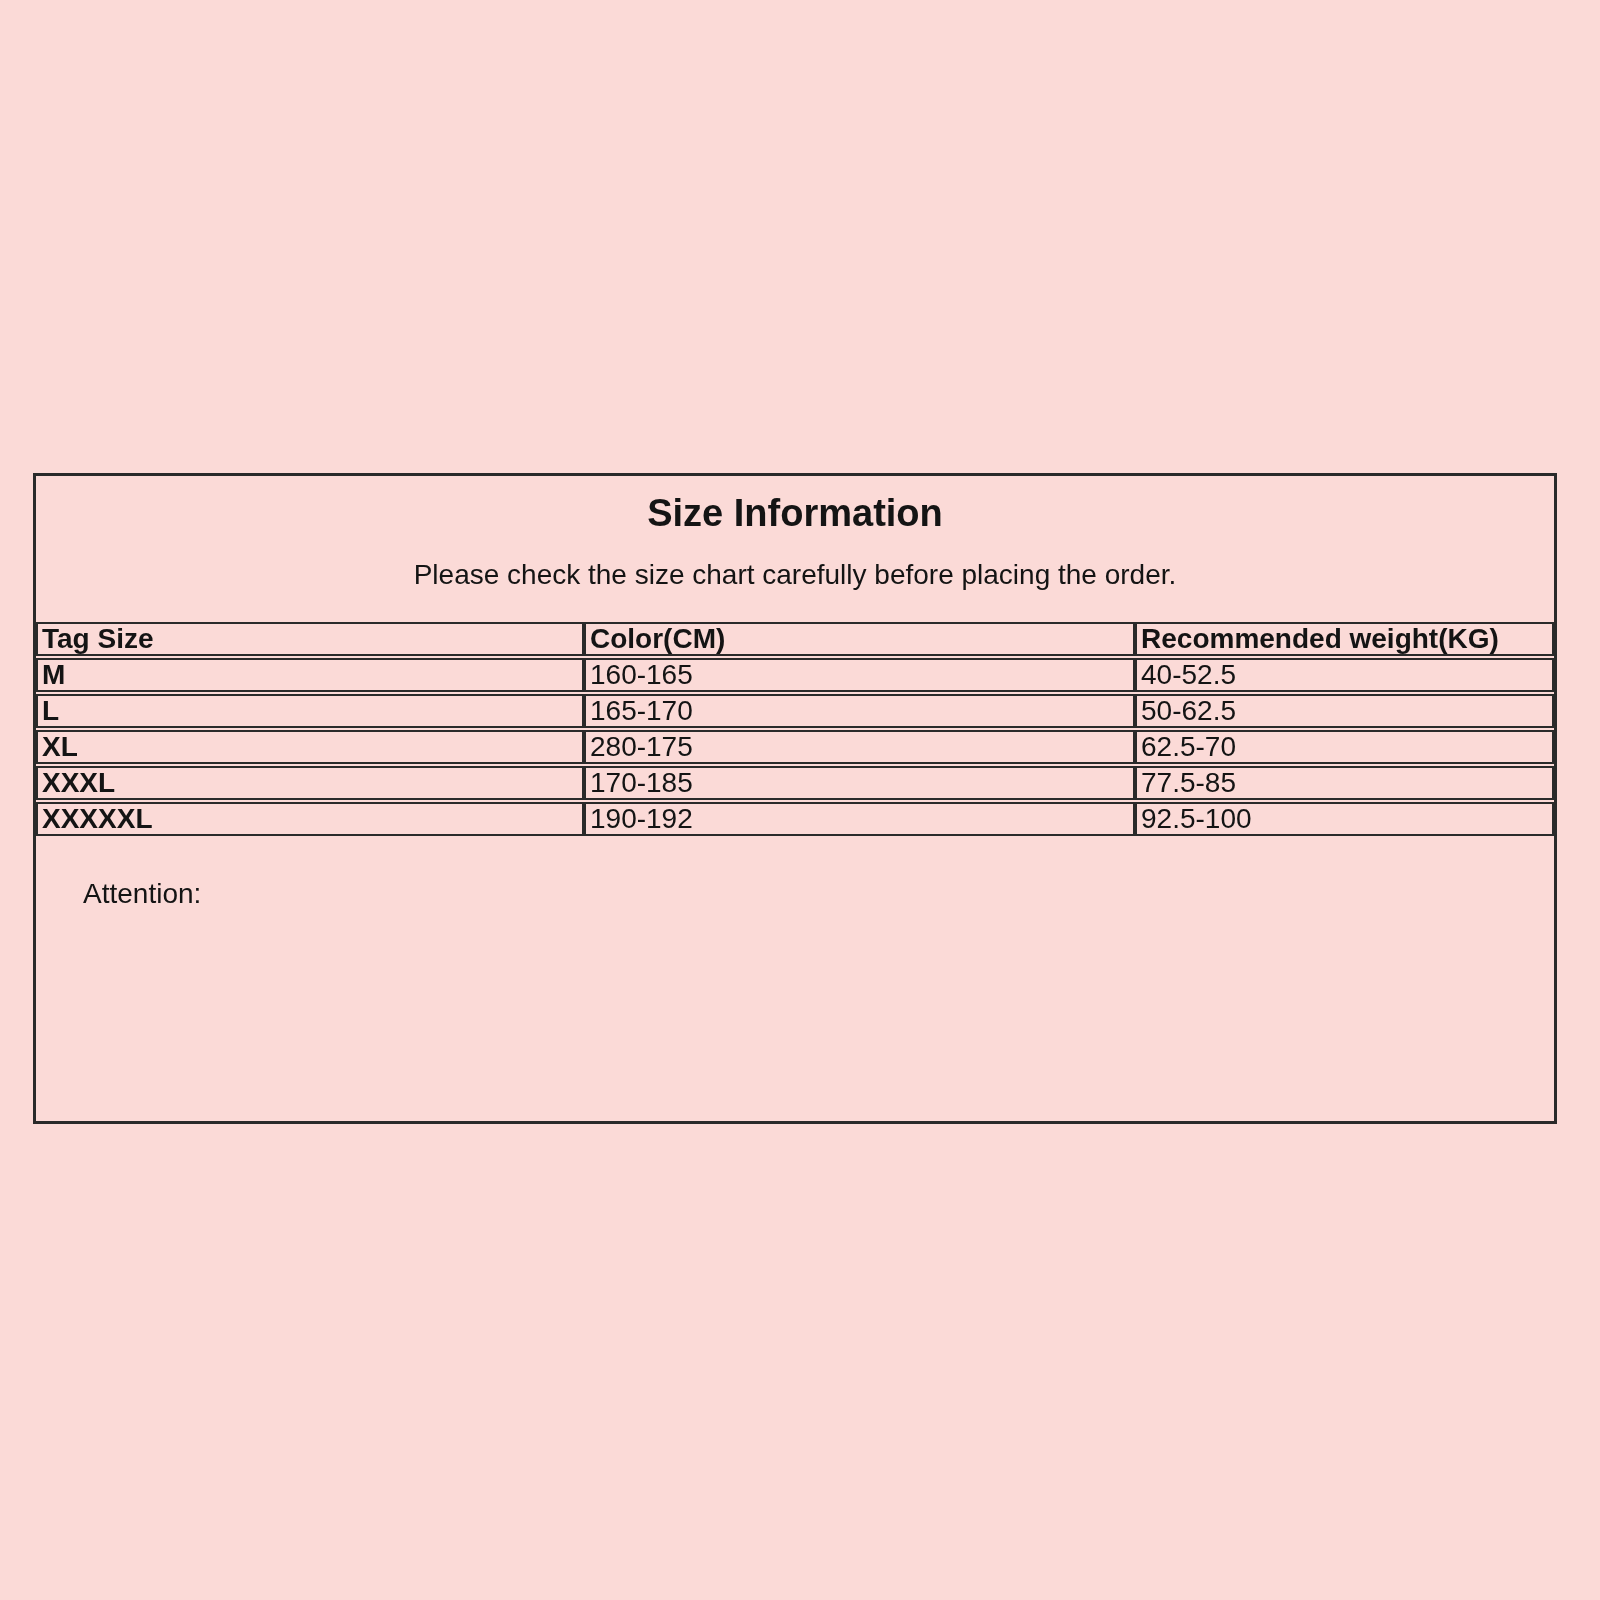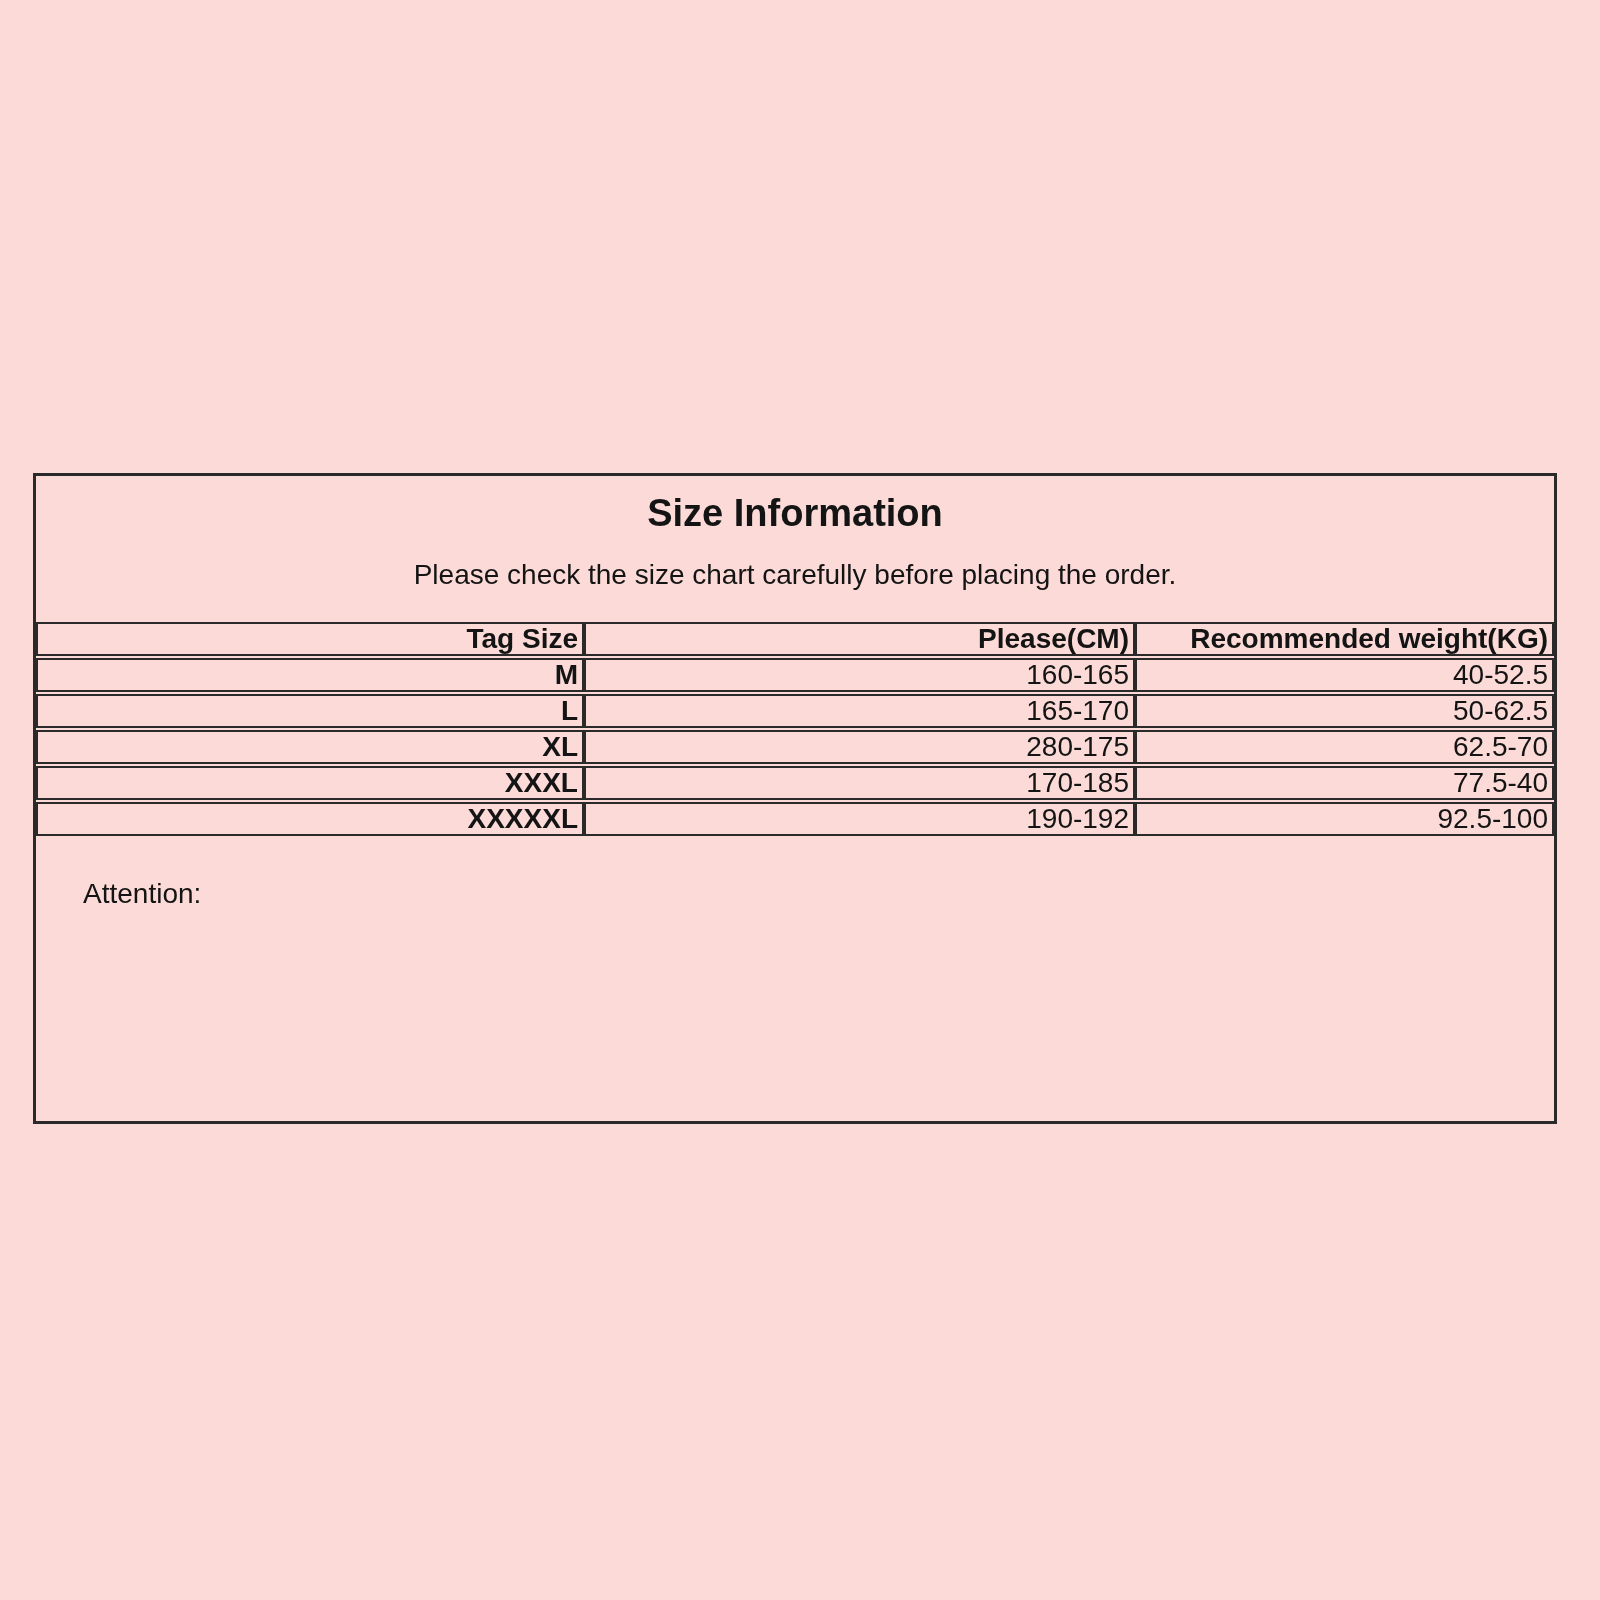--- a/index.html
+++ b/index.html
@@ -46,21 +46,21 @@
     width:100%;
     table-layout:fixed;
     border-collapse:separate;
     border-spacing:0 2px;
   }
   .size-table th,
   .size-table td{
     border:2px solid var(--line);
     height:20px;
     padding:0 4px;
-    text-align:right;
+    text-align:left;
     vertical-align:middle;
     font-size:28px;
     line-height:30px;
     overflow:hidden;
     white-space:nowrap;
   }
   .size-table th{font-weight:bold;}
   .size-table td.size-cell{font-weight:bold;}
   .col-size{width:36.1%;}
   .col-height{width:36.3%;}
@@ -86,21 +86,21 @@
 
   <table class="size-table">
     <colgroup>
       <col class="col-size">
       <col class="col-height">
       <col class="col-weight">
     </colgroup>
     <thead>
       <tr>
         <th>Tag Size</th>
-        <th>Please(CM)</th>
+        <th>Color(CM)</th>
         <th>Recommended weight(KG)</th>
       </tr>
     </thead>
     <tbody>
       <tr>
         <td class="size-cell">M</td>
         <td>160-165</td>
         <td>40-52.5</td>
       </tr>
       <tr>
@@ -109,21 +109,21 @@
         <td>50-62.5</td>
       </tr>
       <tr>
         <td class="size-cell">XL</td>
         <td>280-175</td>
         <td>62.5-70</td>
       </tr>
       <tr>
         <td class="size-cell">XXXL</td>
         <td>170-185</td>
-        <td>77.5-40</td>
+        <td>77.5-85</td>
       </tr>
       <tr>
         <td class="size-cell">XXXXXL</td>
         <td>190-192</td>
         <td>92.5-100</td>
       </tr>
     </tbody>
   </table>
 
   <div class="attention">

